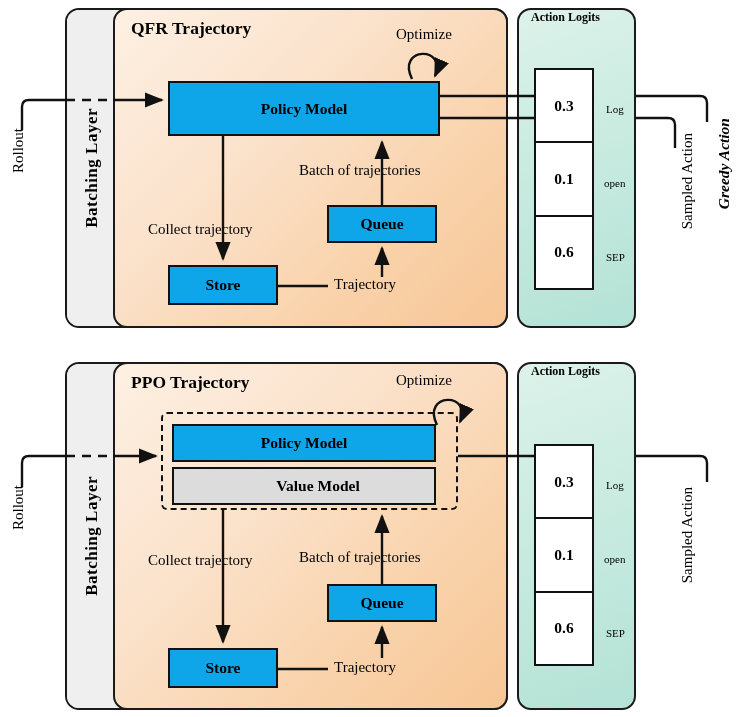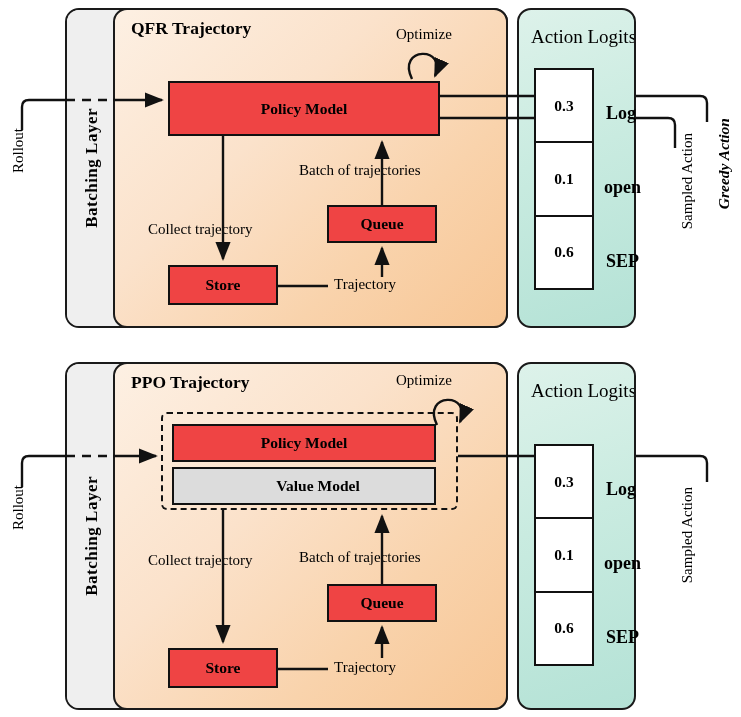--- a/index.html
+++ b/index.html
@@ -40,21 +40,21 @@
     overflow:hidden;
   }
   .fw-title{
     position:absolute;left:16px;top:8px;
     font-weight:bold;font-size:17.5px;white-space:nowrap;
   }
 
   
   .node{
     position:absolute;box-sizing:border-box;
-    background:#ef4444;border:2.5px solid #111;
+    background:#0ea5e9;border:2.5px solid #111;
     display:flex;align-items:center;justify-content:center;
     font-weight:bold;font-size:15.5px;
   }
   .node.gray{background:#dcdcdc;}
 
   .dashedbox{
     position:absolute;box-sizing:border-box;
     border:2.5px dashed #111;border-radius:6px;
     background:transparent;
   }
@@ -65,37 +65,37 @@
   }
 
   
   .logits{
     position:absolute;box-sizing:border-box;
     border:2.5px solid #1a1a1a;border-radius:14px;
     background:linear-gradient(160deg,#ddf2ea 0%,#c9ebe0 45%,#b4e2d6 100%);
     overflow:hidden;
   }
   .logits-title{
-    position:absolute;left:12px;top:16px;
-    font-weight:normal;font-size:19px;white-space:nowrap;
+    position:absolute;left:12px;top:0;
+    font-weight:bold;font-size:12px;white-space:nowrap;
   }
   .logit-table{
     position:absolute;box-sizing:border-box;
     border:2.5px solid #111;background:#fff;
     display:flex;flex-direction:column;
   }
   .logit-cell{
     flex:1;display:flex;align-items:center;justify-content:center;
     font-weight:bold;font-size:15.5px;border-bottom:2.5px solid #111;
     box-sizing:border-box;
     text-align:right;
   }
   .logit-cell:last-child{border-bottom:none;}
   .logit-name{
-    position:absolute;font-size:18px;white-space:nowrap;font-weight:bold;
+    position:absolute;font-size:11px;white-space:nowrap;
   }
 
   
   .wires{position:absolute;left:0;top:0;width:741px;height:717px;pointer-events:none;}
 
   
   .vlabel{
     position:absolute;
     writing-mode:vertical-rl;transform:rotate(180deg);
     white-space:nowrap;font-size:15px;

